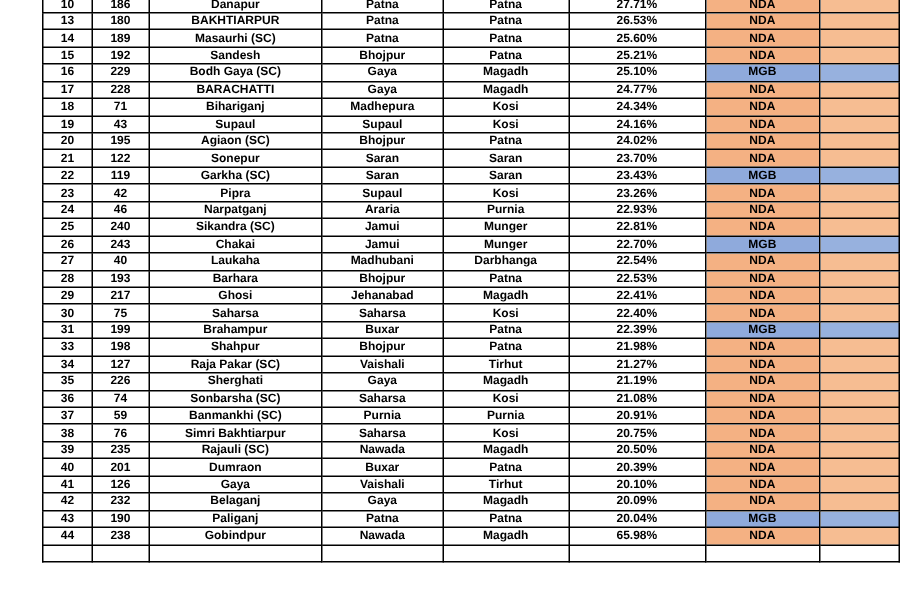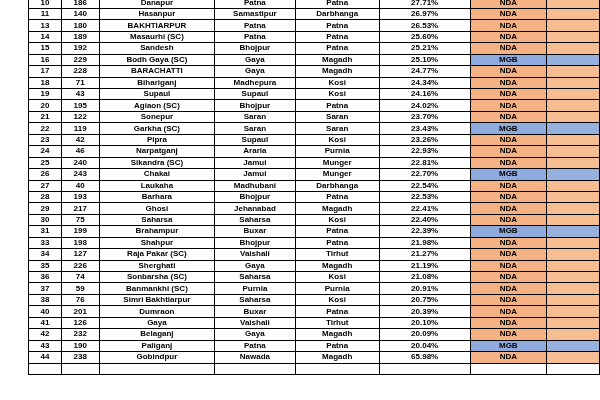--- a/index.html
+++ b/index.html
@@ -52,30 +52,20 @@
           <td class="c-sl">10</td>
           <td class="c-code">186</td>
           <td class="c-name">Danapur</td>
           <td class="c-district">Patna</td>
           <td class="c-division">Patna</td>
           <td class="c-pct">27.71%</td>
           <td class="c-alliance a-NDA">NDA</td>
           <td class="c-tail t-NDA"></td>
         </tr>
         <tr>
-          <td class="c-sl">11</td>
-          <td class="c-code">140</td>
-          <td class="c-name">Hasanpur</td>
-          <td class="c-district">Samastipur</td>
-          <td class="c-division">Darbhanga</td>
-          <td class="c-pct">26.97%</td>
-          <td class="c-alliance a-NDA">NDA</td>
-          <td class="c-tail t-NDA"></td>
-        </tr>
-        <tr>
           <td class="c-sl">13</td>
           <td class="c-code">180</td>
           <td class="c-name">BAKHTIARPUR</td>
           <td class="c-district">Patna</td>
           <td class="c-division">Patna</td>
           <td class="c-pct">26.53%</td>
           <td class="c-alliance a-NDA">NDA</td>
           <td class="c-tail t-NDA"></td>
         </tr>
         <tr>
@@ -308,20 +298,30 @@
           <td class="c-alliance a-NDA">NDA</td>
           <td class="c-tail t-NDA"></td>
         </tr>
         <tr>
           <td class="c-sl">38</td>
           <td class="c-code">76</td>
           <td class="c-name">Simri Bakhtiarpur</td>
           <td class="c-district">Saharsa</td>
           <td class="c-division">Kosi</td>
           <td class="c-pct">20.75%</td>
+          <td class="c-alliance a-NDA">NDA</td>
+          <td class="c-tail t-NDA"></td>
+        </tr>
+        <tr>
+          <td class="c-sl">39</td>
+          <td class="c-code">235</td>
+          <td class="c-name">Rajauli (SC)</td>
+          <td class="c-district">Nawada</td>
+          <td class="c-division">Magadh</td>
+          <td class="c-pct">20.50%</td>
           <td class="c-alliance a-NDA">NDA</td>
           <td class="c-tail t-NDA"></td>
         </tr>
         <tr>
           <td class="c-sl">40</td>
           <td class="c-code">201</td>
           <td class="c-name">Dumraon</td>
           <td class="c-district">Buxar</td>
           <td class="c-division">Patna</td>
           <td class="c-pct">20.39%</td>

